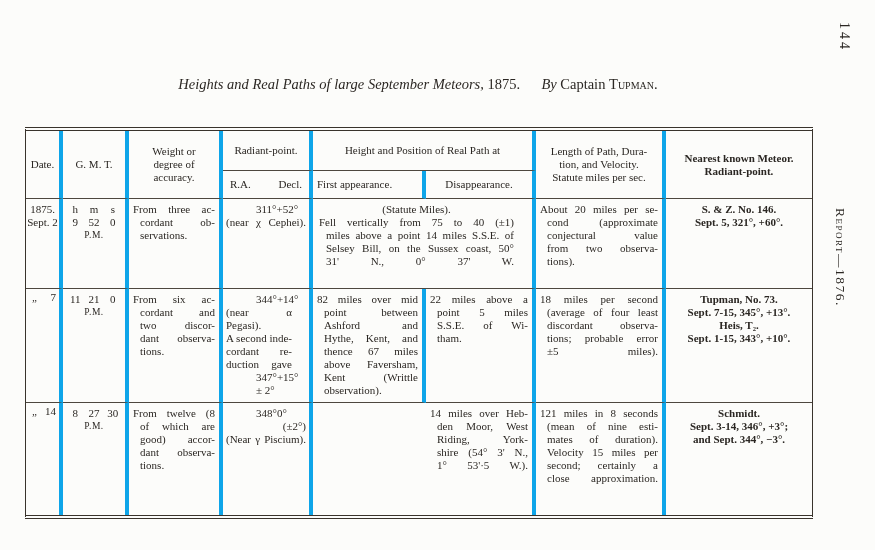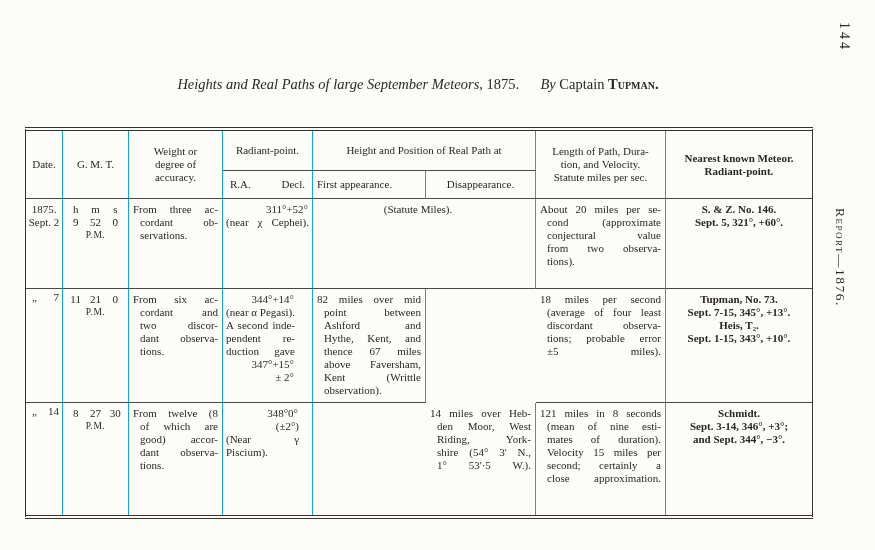--- a/index.html
+++ b/index.html
@@ -7,21 +7,21 @@
     position:relative; width:875px; height:550px; overflow:hidden;
     background:#fcfcfa; color:#2b2723;
     font-family:"Liberation Serif","DejaVu Serif",serif;
   }
   
   .title {
     position:absolute; top:76px; left:25px; width:786px;
     text-align:center; font-size:14.5px; white-space:nowrap;
   }
   .it { font-style:italic; }
-  .sc { font-variant:small-caps;font-weight:bold; }
+  .sc { font-variant:small-caps; }
   .title .sp { display:inline-block; width:14px; }
   
   .margin-num {
     position:absolute; top:22px; left:836px;
     writing-mode:vertical-rl; font-size:14px; letter-spacing:3px;
   }
   .margin-title {
     position:absolute; top:208px; left:832px;
     writing-mode:vertical-rl; font-variant:small-caps;
     font-size:13.5px; letter-spacing:1.5px;
@@ -31,32 +31,32 @@
     position:absolute; left:25px; top:127px;
     display:grid;
     grid-template-columns:37px 66px 94px 90px 113px 110px 130px 146px;
     grid-template-rows:40px 28px 90px 114px 112px;
     border:1px solid #39332c;
     border-top:4px double #39332c;
     border-bottom:4px double #39332c;
   }
   .c {
     box-sizing:border-box; overflow:hidden;
-    border-right:1px solid #0ea5e9; border-bottom:1px solid #4d473f;
+    border-right:4px solid #0ea5e9; border-bottom:1px solid #4d473f;
     padding:3px 4px; font-size:11px; line-height:13px;
   }
   .c.last { border-right:none;font-weight:bold; }
   .c.bot  { border-bottom:none; }
   .hd { display:flex; flex-direction:column; justify-content:center;
         align-items:center; text-align:center; }
   .lines div { min-height:13px; }
   .just div { text-align:justify; text-align-last:justify; }
   .hang div + div { padding-left:7px; }
   .ctr { text-align:center; }
-  .pair { display:flex; justify-content:flex-end; padding:0 1px;margin-left:29px; }
+  .pair { display:flex; justify-content:flex-start; padding:0 1px;margin-left:29px; }
   .radecl { display:flex; flex-direction:row; justify-content:space-between;
             align-items:center; padding:0 7px; }
   .gmtgrid { display:grid; grid-template-columns:1fr 1.3fr 1fr; text-align:center; }
   .meridiem { text-align:center; font-size:9.5px; letter-spacing:0.5px; }
   .datefx { display:flex; justify-content:space-between; padding:2px 3px 0 6px; }
   .vtop { padding-top:4px; }
 </style>
 </head>
 <body>
 
@@ -147,20 +147,26 @@
       <div class="pair">
         <span>311°</span>
         <span>+52°</span>
       </div>
       <div class="lines just">
           <div>(near χ Cephei).</div>
         </div>
     </div>
     <div class="c vtop" style="grid-column:5/7;grid-row:3;padding-left:6px;padding-right:18px">
       <div class="ctr">(Statute Miles).</div>
+      <div class="lines just hang">
+          <div>Fell vertically from 75 to 40 (±1)</div>
+          <div>miles above a point 14 miles S.S.E. of</div>
+          <div>Selsey Bill, on the Sussex coast, 50°</div>
+          <div>31' N., 0° 37' W.</div>
+        </div>
     </div>
     <div class="c vtop" style="grid-column:7;grid-row:3">
       <div class="lines just hang">
           <div>About 20 miles per se-</div>
           <div>cond (approximate</div>
           <div>conjectural value</div>
           <div>from two observa-</div>
           <div>tions).</div>
         </div>
     </div>
@@ -195,21 +201,21 @@
         </div>
     </div>
     <div class="c vtop" style="grid-column:4;grid-row:4;padding-left:3px;padding-right:17px">
       <div class="pair">
         <span>344°</span>
         <span>+14°</span>
       </div>
       <div class="lines just">
           <div>(near α Pegasi).</div>
           <div>A second inde-</div>
-          <div>pendent re-</div>
+          <div>cordant re-</div>
           <div>duction gave</div>
         </div>
       <div class="pair">
         <span>347°</span>
         <span>+15°</span>
       </div>
       <div class="pair">
         <span></span>
         <span>± 2°</span>
       </div>
@@ -219,20 +225,28 @@
           <div>82 miles over mid</div>
           <div>point between</div>
           <div>Ashford and</div>
           <div>Hythe, Kent, and</div>
           <div>thence 67 miles</div>
           <div>above Faversham,</div>
           <div>Kent (Writtle</div>
           <div>observation).</div>
         </div>
     </div>
+    <div class="c vtop" style="grid-column:6;grid-row:4">
+      <div class="lines just hang">
+          <div>22 miles above a</div>
+          <div>point 5 miles</div>
+          <div>S.S.E. of Wi-</div>
+          <div>tham.</div>
+        </div>
+    </div>
     <div class="c vtop" style="grid-column:7;grid-row:4">
       <div class="lines just hang">
           <div>18 miles per second</div>
           <div>(average of four least</div>
           <div>discordant observa-</div>
           <div>tions; probable error</div>
           <div>±5 miles).</div>
         </div>
     </div>
     <div class="c vtop last" style="grid-column:8;grid-row:4">
@@ -260,21 +274,21 @@
     </div>
     <div class="c bot vtop" style="grid-column:3;grid-row:5">
       <div class="lines just hang">
           <div>From twelve (8</div>
           <div>of which are</div>
           <div>good) accor-</div>
           <div>dant observa-</div>
           <div>tions.</div>
         </div>
     </div>
-    <div class="c bot vtop" style="grid-column:4;grid-row:5;padding-left:3px;padding-right:13px">
+    <div class="c bot vtop" style="grid-column:4;grid-row:5;padding-left:3px;padding-right:3px">
       <div class="pair">
         <span>348°</span>
         <span>0°</span>
       </div>
       <div style="text-align:right">(±2°)</div>
       <div class="lines just">
           <div>(Near γ Piscium).</div>
         </div>
     </div>
     <div class="c bot vtop" style="grid-column:6;grid-row:5">

